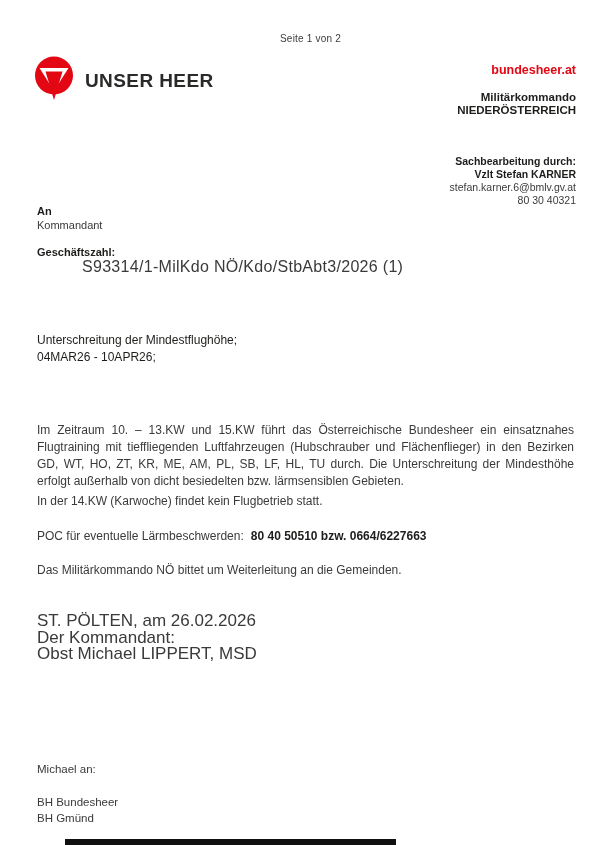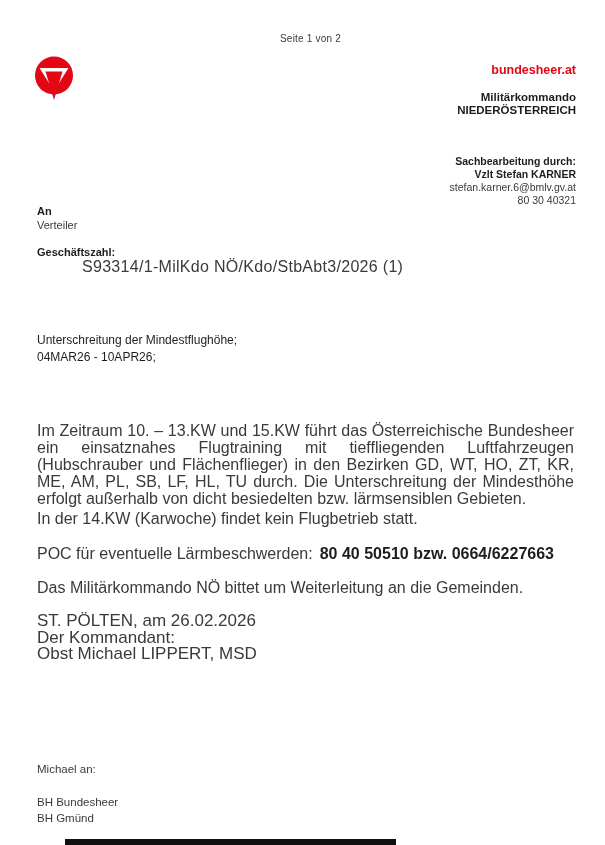--- a/index.html
+++ b/index.html
@@ -43,21 +43,21 @@
   .meta .label{font-weight:700;color:#1d1d1b;}
   .recipient{top:205px;}
   .reference{top:246px;}
   .reference .value{font-size:16px;letter-spacing:0.3px;margin-left:45px;}
   
   .subject{
     top:332px;left:37px;
     font-size:12px;font-weight:400;color:#1d1d1b;line-height:17px;
   }
   
-  .body-block{top:422px;left:37px;width:537px;font-size:16px;line-height:17px;}
+  .body-block{top:422px;left:37px;width:537px;font-size:12px;line-height:17px;}
   .body-block p{margin:0;}
   .p-justify{text-align:justify;}
   .p-gap-small{margin-top:3px !important;}
   .p-gap{margin-top:18px !important;}
   .p-gap2{margin-top:17px !important;}
   .poc-numbers{font-weight:700;color:#1d1d1b;margin-left:7px;}
   
   .signature{top:613px;left:37px;font-size:17px;line-height:16.5px;}
   
   .dist-label{top:763px;left:37px;font-size:11.5px;}
@@ -76,40 +76,41 @@
   <div class="abs page-indicator">Seite 1 von 2</div>
 
   <div class="abs logo-block">
     <span>
       <svg width="40" height="45" viewBox="0 0 40 45" aria-hidden="true">
         <circle class="roundel-red" cx="20" cy="19.5" r="19"></circle>
         <polygon points="5.5,12 34.5,12 20,35" fill="#ffffff"></polygon>
         <polygon class="roundel-red" points="11.5,15.5 28.5,15.5 20,44"></polygon>
       </svg>
     </span>
+    <span class="brand-word">UNSER HEER</span>
   </div>
 
   <div class="abs header-right">
     <div class="website">bundesheer.at</div>
     <div class="command">
       <div>Militärkommando</div>
       <div>NIEDERÖSTERREICH</div>
     </div>
   </div>
 
   <div class="abs clerk">
     <div class="bold">Sachbearbeitung durch:</div>
     <div class="bold">Vzlt Stefan KARNER</div>
     <div>stefan.karner.6@bmlv.gv.at</div>
     <div>80 30 40321</div>
   </div>
 
   <div class="abs meta recipient">
     <div class="label">An</div>
-    <div>Verteiler</div>
+    <div>Kommandant</div>
   </div>
 
   <div class="abs meta reference">
     <div class="label">Geschäftszahl:</div>
     <div class="value">S93314/1-MilKdo NÖ/Kdo/StbAbt3/2026 (1)</div>
   </div>
 
   <div class="abs subject">
     <div>Unterschreitung der Mindestflughöhe;</div>
     <div>04MAR26 - 10APR26;</div>

